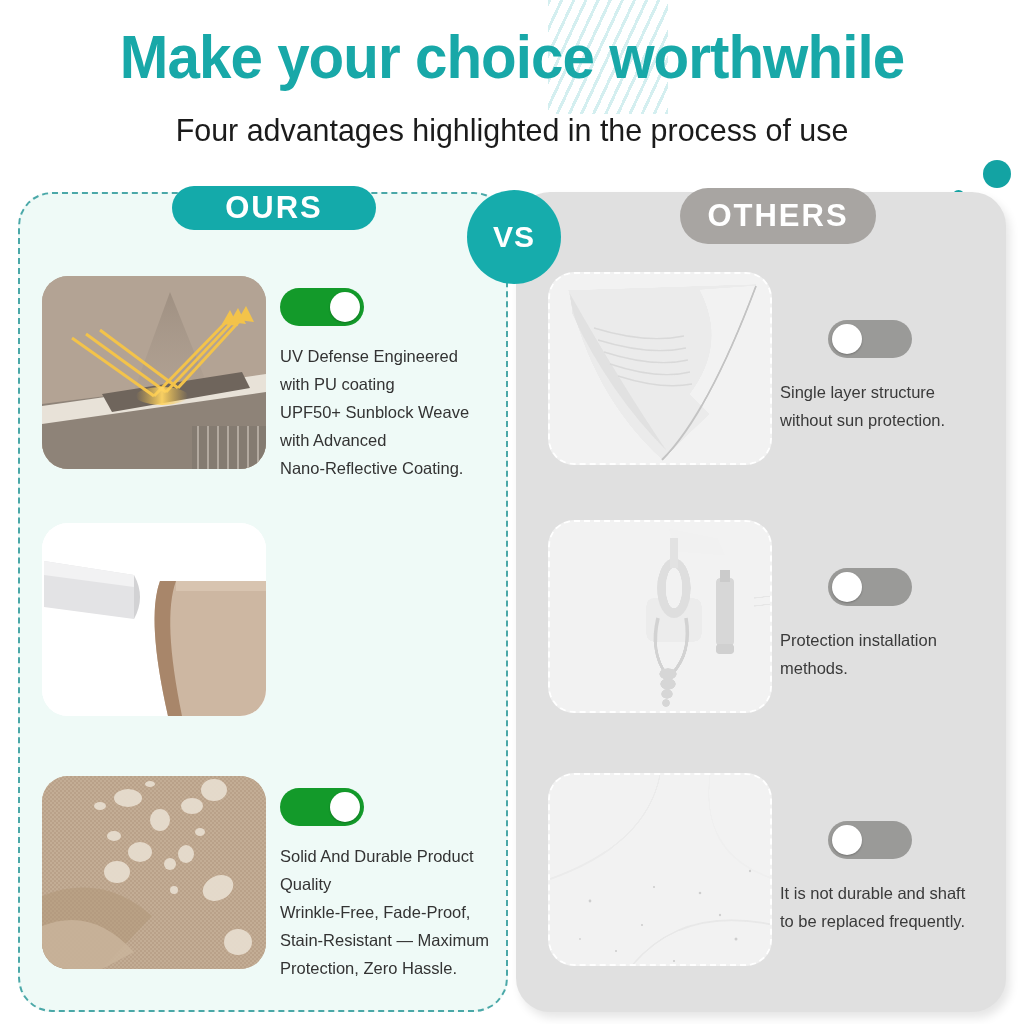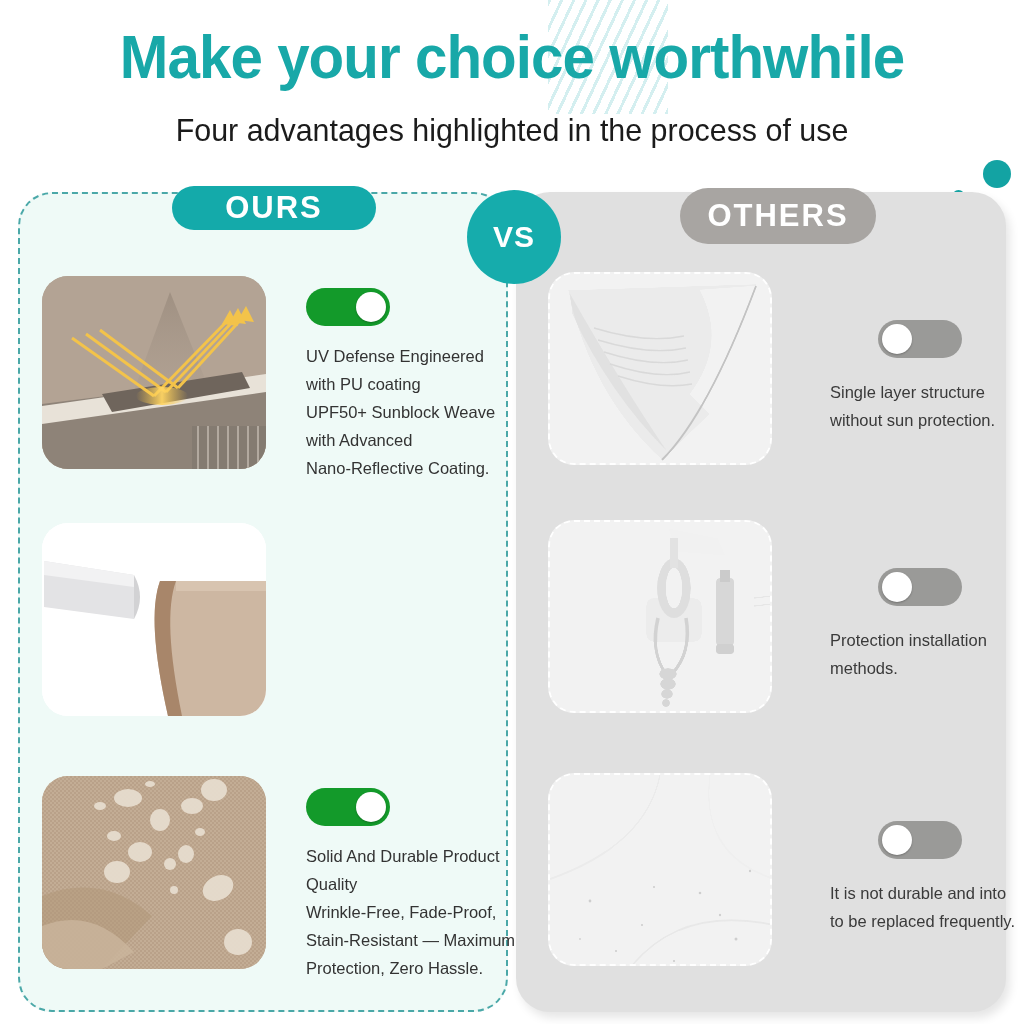--- a/index.html
+++ b/index.html
@@ -70,39 +70,39 @@
 
   .vs-circle {
     position: absolute; left: 467px; top: 190px; width: 94px; height: 94px;
     border-radius: 50%; background: #16acac;
     display: flex; align-items: center; justify-content: center;
     color: #fff; font-size: 30px; font-weight: bold; letter-spacing: 1px;
     z-index: 5;
   }
 
   
-  .row { position: absolute; display: flex; align-items: flex-start; gap: 26px; }
+  .row { position: absolute; display: flex; align-items: flex-start; }
   .row-l1 { left: 42px; top: 276px; }
   .row-l2 { left: 42px; top: 523px; }
   .row-l3 { left: 42px; top: 776px; }
   .row-r1 { left: 548px; top: 272px; }
   .row-r2 { left: 548px; top: 520px; }
   .row-r3 { left: 548px; top: 773px; }
 
   .thumb {
     position: relative;
     width: 224px; height: 193px;
     border-radius: 26px;
     overflow: hidden;
     flex: none;
   }
   .thumb.dashedge { border: 2px dashed #ffffff; }
 
   .txtcol { margin-left: 14px; width: 222px; padding-top: 12px; }
-  .txtcol-r { margin-left: 32px; width: 218px; padding-top: 48px; }
+  .txtcol-r { margin-left: 8px; width: 218px; padding-top: 48px; }
 
   
   .toggle {
     width: 84px; height: 38px; border-radius: 19px;
     position: relative; margin-bottom: 16px;
   }
   .toggle .knob {
     position: absolute; top: 4px; width: 30px; height: 30px;
     border-radius: 50%; background: #ffffff;
     box-shadow: 0 1px 2px rgba(0,0,0,.25);
@@ -355,18 +355,18 @@
             <circle cx="30" cy="164" r="1.1"></circle>
           <circle cx="170" cy="140" r="1.2"></circle>
             <circle cx="104" cy="112" r="1.1"></circle>
         </g>
       </svg>
     </div>
     <div class="txtcol-r">
       <div class="toggle off toggle-r">
           <span class="knob"></span>
         </div>
-      <div class="desc-r">It is not durable and into
+      <div class="desc-r">It is not durable and shaft
 to be replaced frequently.</div>
     </div>
   </div>
 
 </div>
 
 </body></html>

